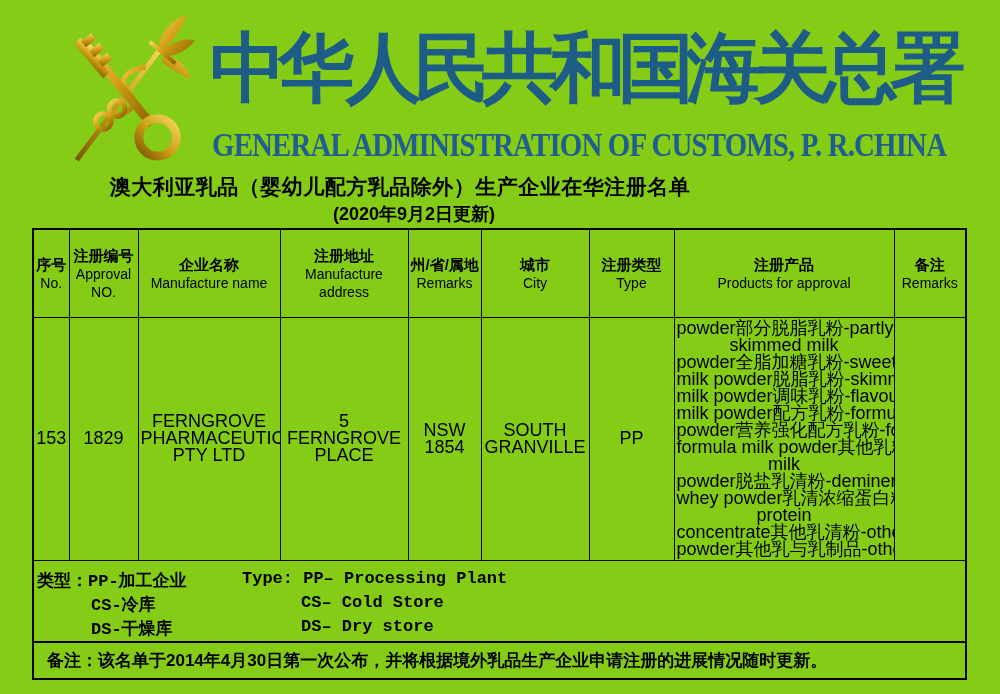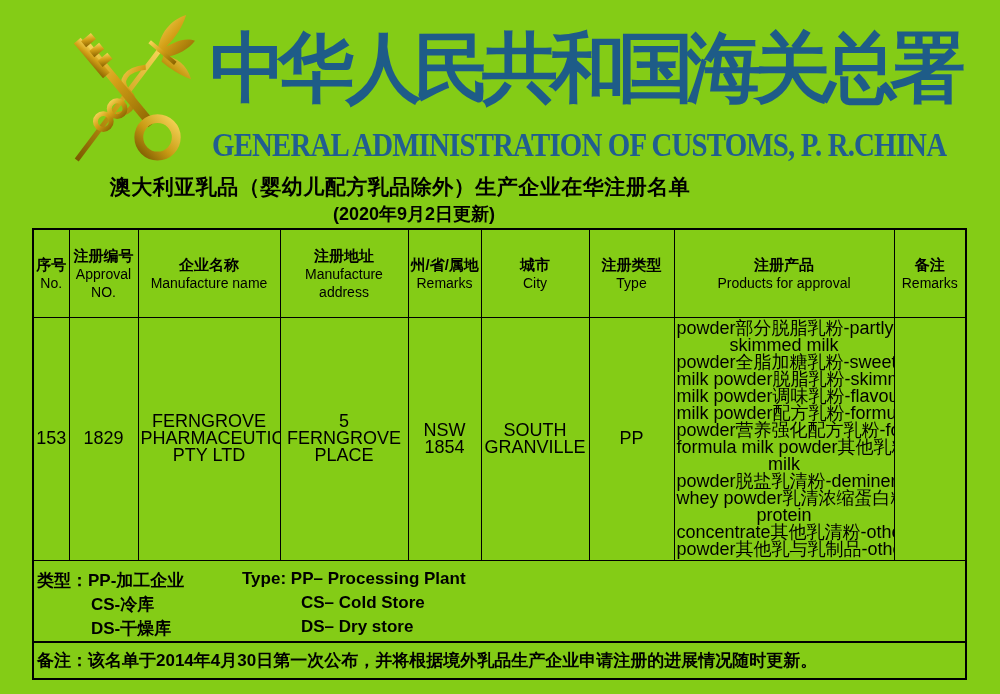--- a/index.html
+++ b/index.html
@@ -46,27 +46,27 @@
   tr.hdr-row{height:88px;margin-top:47px;}
   tr.data-row{height:233px;}
   tr.legend-row{height:76px;}
   tr.note-row{height:37px;}
   .hdr-cn{display:block;font-size:15px;font-weight:bold;line-height:19px;white-space:nowrap;}
   .hdr-en{display:block;font-size:14px;font-weight:normal;line-height:18px;white-space:pre-line;}
   tr.data-row td{font-size:18px;line-height:17px;}
   td.products{font-size:13px;line-height:16.5px;white-space:pre;padding:1px 0;}
 
   
-  tr.legend-row td{text-align:left;padding:8px 0 0 0;vertical-align:top;border-bottom:2px solid #000;}
+  tr.legend-row td{text-align:left;padding:8px 0 0 0;vertical-align:top;border-bottom:2px solid #000;font-family:Liberation Mono, monospace;}
   .legend-line{position:relative;height:24px;font-size:17px;font-weight:bold;white-space:nowrap;}
   .lg-cn{position:absolute;left:3px;}
   .legend-line.l2 .lg-cn,.legend-line.l3 .lg-cn{left:57px;text-align:center;}
   .lg-en{position:absolute;left:208px;}
   .legend-line.l2 .lg-en,.legend-line.l3 .lg-en{left:267px;text-align:right;}
-  tr.note-row td{text-align:left;font-size:17px;font-weight:bold;padding-left:3px;white-space:nowrap;}
+  tr.note-row td{text-align:left;font-size:17px;font-weight:bold;padding-left:13px;white-space:nowrap;}
 </style>
 </head>
 <body>
 
 <div class="page">
 
   <svg class="logo" viewBox="0 0 140 160" aria-hidden="true">
     <defs>
       <linearGradient id="gold" x1="0" y1="0" x2="1" y2="1">
         <stop offset="0" stop-color="#f6d65a"></stop>

